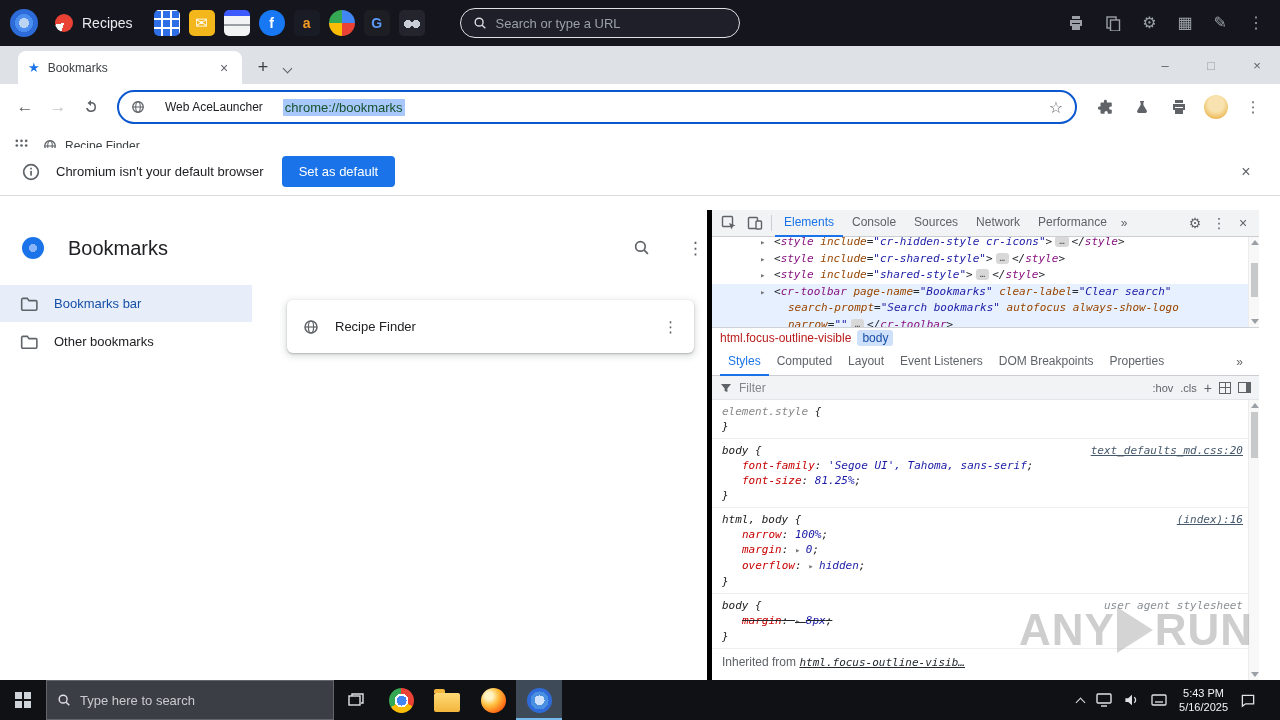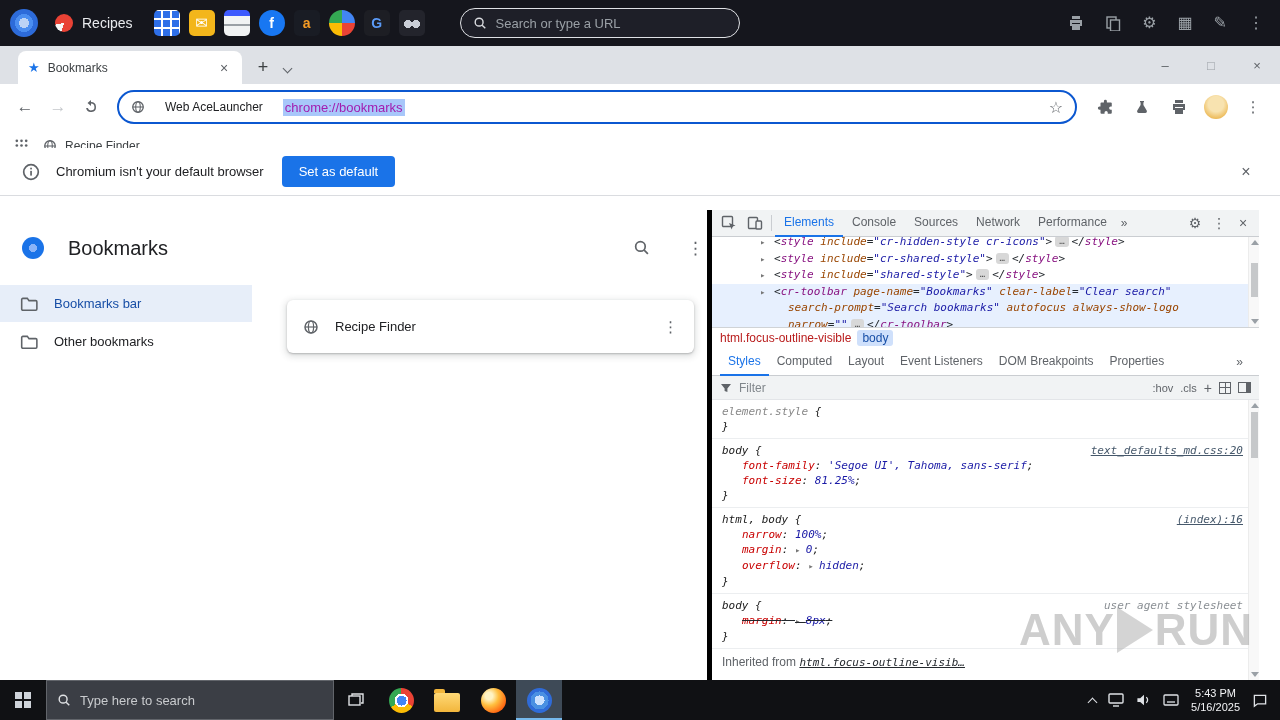--- a/index.html
+++ b/index.html
@@ -38,21 +38,21 @@
   .win-controls{margin-left:auto;display:flex;align-items:center;height:100%}
   .win-btn{width:46px;text-align:center;color:#5f6368;font-size:13px}
   .win-btn.max{color:#9aa0a6}
 
   
   #toolbar{position:absolute;top:84px;left:0;width:1280px;height:46px;background:#fff;display:flex;align-items:center;padding:0 10px;gap:3px}
   .nav-btn{width:30px;height:30px;display:flex;align-items:center;justify-content:center;font-size:17px;color:#5f6368}
   .nav-btn.disabled{color:#c4c7cb}
   #addressbar{flex:1;height:34px;border:2px solid #0b57d0;border-radius:17px;display:flex;align-items:center;padding:0 12px;gap:20px;margin:0 8px;background:#fff}
   .chip-label{font-size:12px;color:#202124;white-space:nowrap}
-  .url-sel{font-size:13px;color:#a21caf;background:#a8c7fa;padding:1px 2px;white-space:nowrap}
+  .url-sel{font-size:13px;color:#14532d;background:#a8c7fa;padding:1px 2px;white-space:nowrap}
   .omni-spacer{flex:1}
   .omni-star{color:#5f6368;font-size:16px}
   .act-btn{width:34px;height:32px;display:flex;align-items:center;justify-content:center;color:#5f6368}
   .avatar{width:24px;height:24px;border-radius:50%;background:radial-gradient(circle at 50% 38%,#f8e3b0 0 40%,#eebf63 72%,#d99a2b)}
   .kebab{color:#5f6368;font-size:15px}
 
   
   #bkbar{position:absolute;top:130px;left:0;width:1280px;height:32px;background:#fff;display:flex;align-items:center;padding:0 14px;gap:14px;border-bottom:1px solid #edeef0}
   .bk-item{display:flex;align-items:center;gap:8px;font-size:12px;color:#3c4043}
 
@@ -149,21 +149,21 @@
   .task-search input{flex:1;background:transparent;border:none;outline:none;font:13px "Liberation Sans",sans-serif;color:#c9cbce}
   .task-search input::placeholder{color:#c9cbce}
   .task-view{width:44px;display:flex;align-items:center;justify-content:center}
   .task-app{width:46px;display:flex;align-items:center;justify-content:center}
   .task-app.active{background:#3e4a57;box-shadow:inset 0 -2px 0 #76b9ed}
   .chrome-ico{width:25px;height:25px;border-radius:50%;background:radial-gradient(circle,#4285f4 0 5px,#fff 5px 7px,transparent 7px),conic-gradient(#ea4335 0 33%,#fbbc05 33% 66%,#34a853 66%)}
   .folder-ico{width:26px;height:19px;background:linear-gradient(#ffd977,#f2b63c);border-radius:2px;position:relative;margin-top:4px}
   .folder-ico:before{content:"";position:absolute;top:-4px;left:0;width:11px;height:4px;background:#f2b63c;border-radius:2px 2px 0 0}
   .firefox-ico{width:25px;height:25px;border-radius:50%;background:radial-gradient(circle at 32% 32%,#fff3c4 0 15%,#ffbf3f 40%,#ff6611 75%,#e23d2e)}
   .chromium-ico{width:25px;height:25px;border-radius:50%;background:radial-gradient(circle,#cfe3ff 0 5px,#4a90e2 5px 9px,#2f6bd8 9px)}
-  .tray{margin-left:auto;display:flex;align-items:center;gap:12px;padding-right:12px}
+  .tray{margin-left:auto;display:flex;align-items:center;gap:12px;padding-right:24px}
   .tray-chev{width:7px;height:7px;border-right:1.5px solid #dfe2e6;border-bottom:1.5px solid #dfe2e6;transform:rotate(-135deg);margin-top:4px}
   .tray-time{text-align:center;font-size:11px;line-height:14px;color:#f2f3f5}
 </style>
 </head>
 <body>
 
 <div id="screen">
 
   <header id="topbar">
     <div class="tb-logo"></div>

